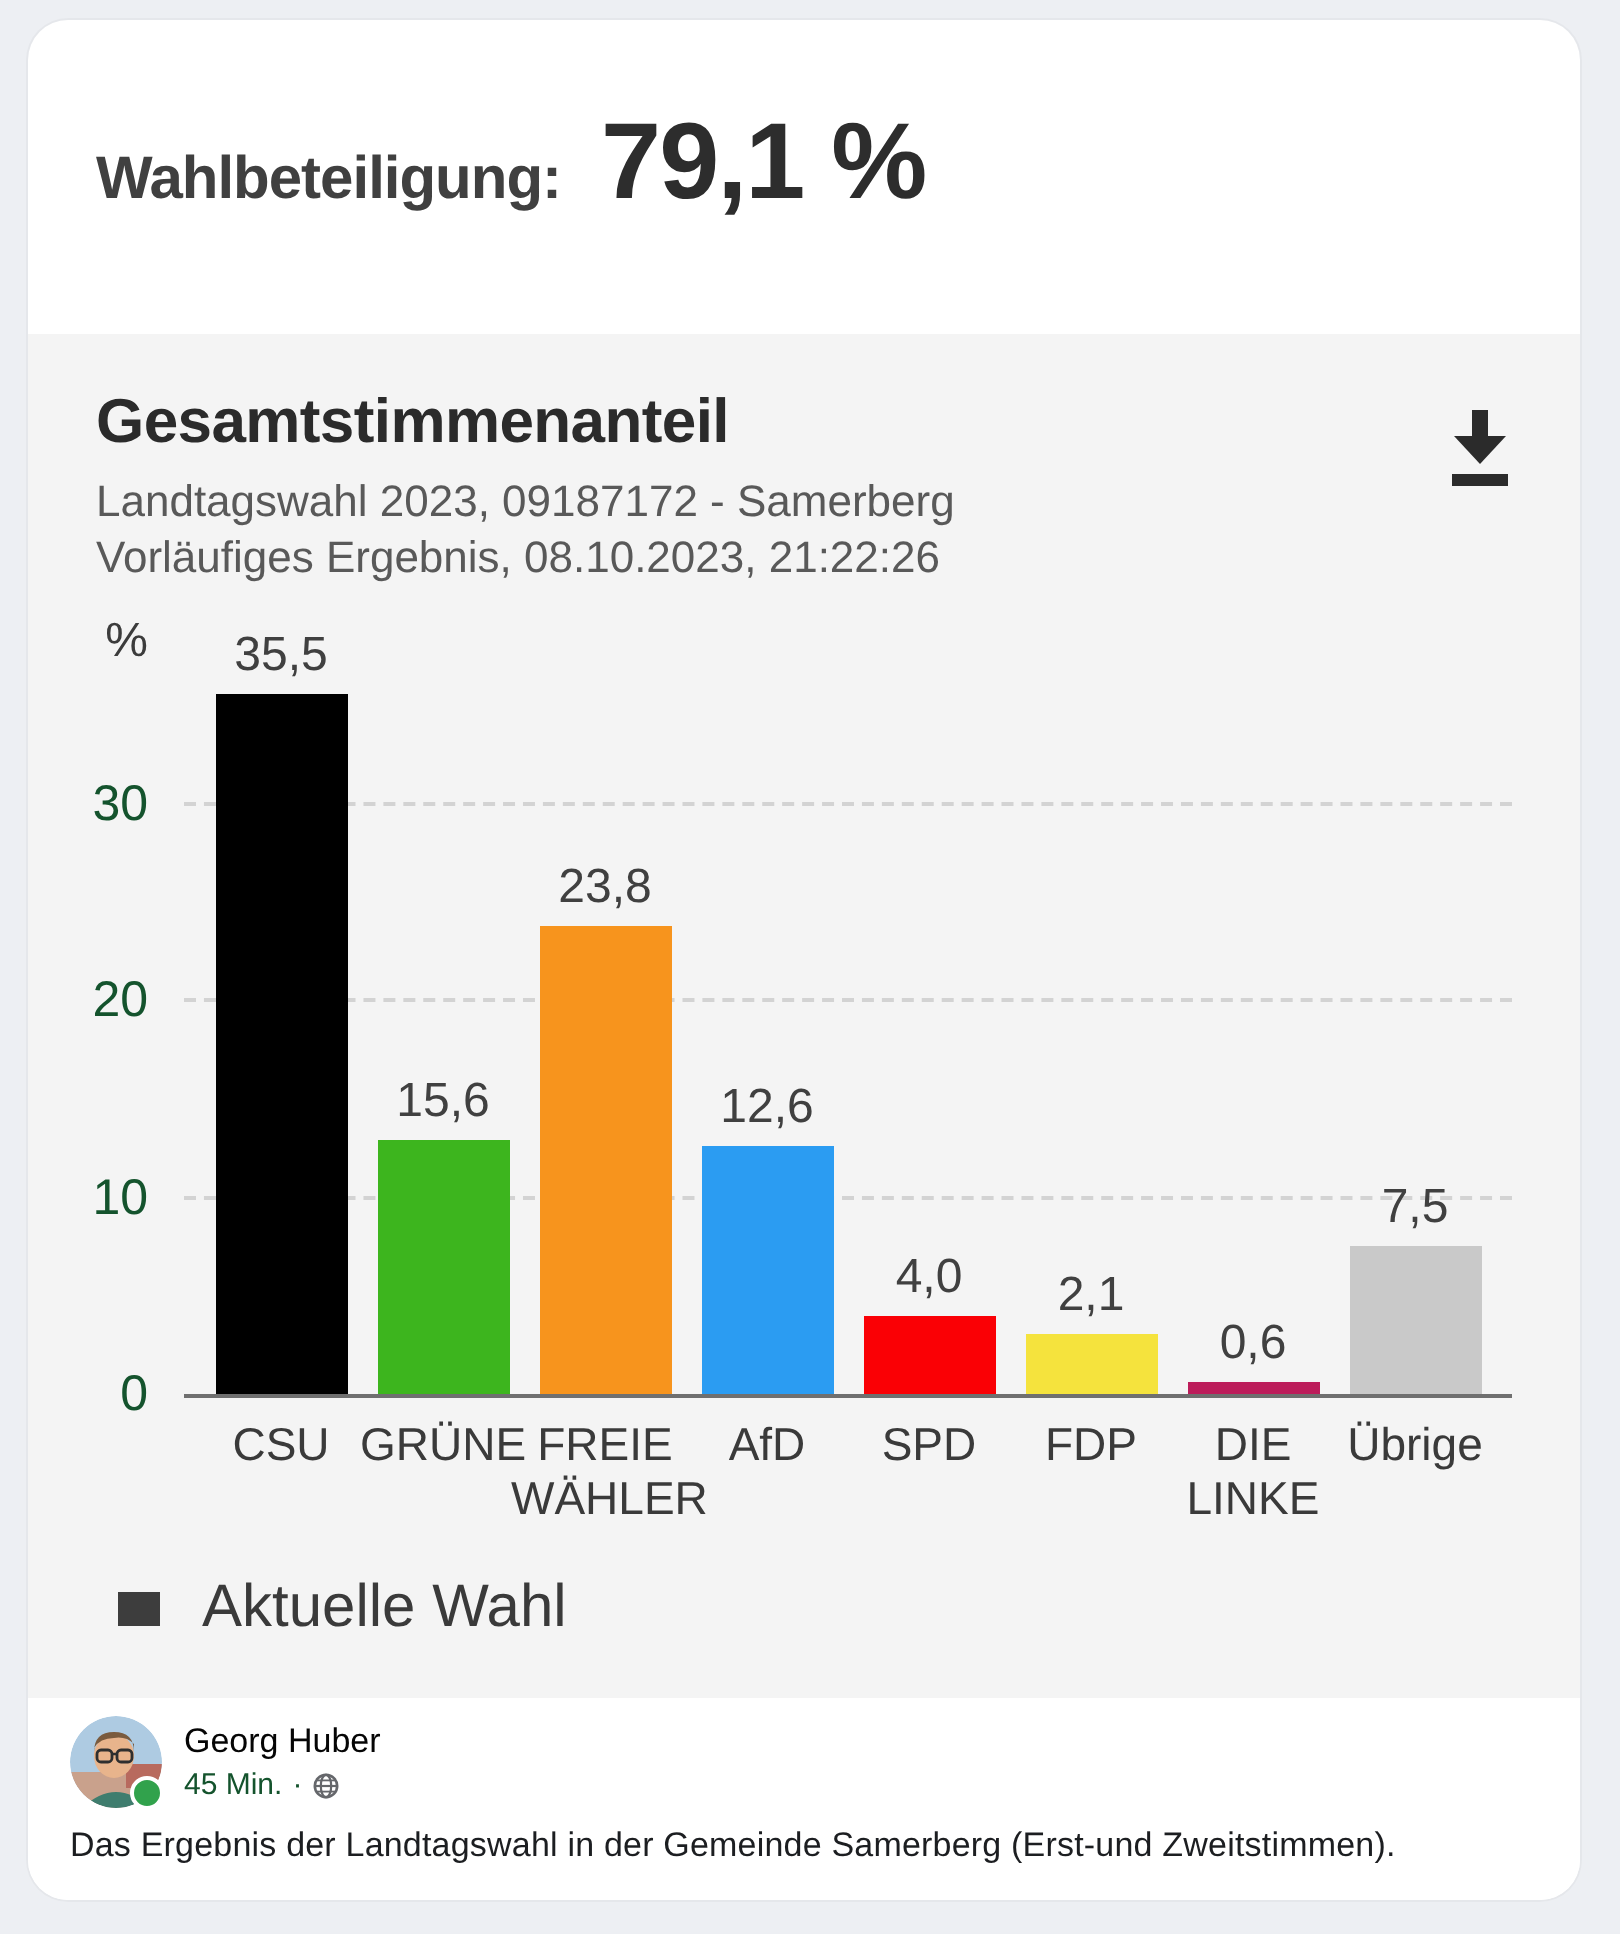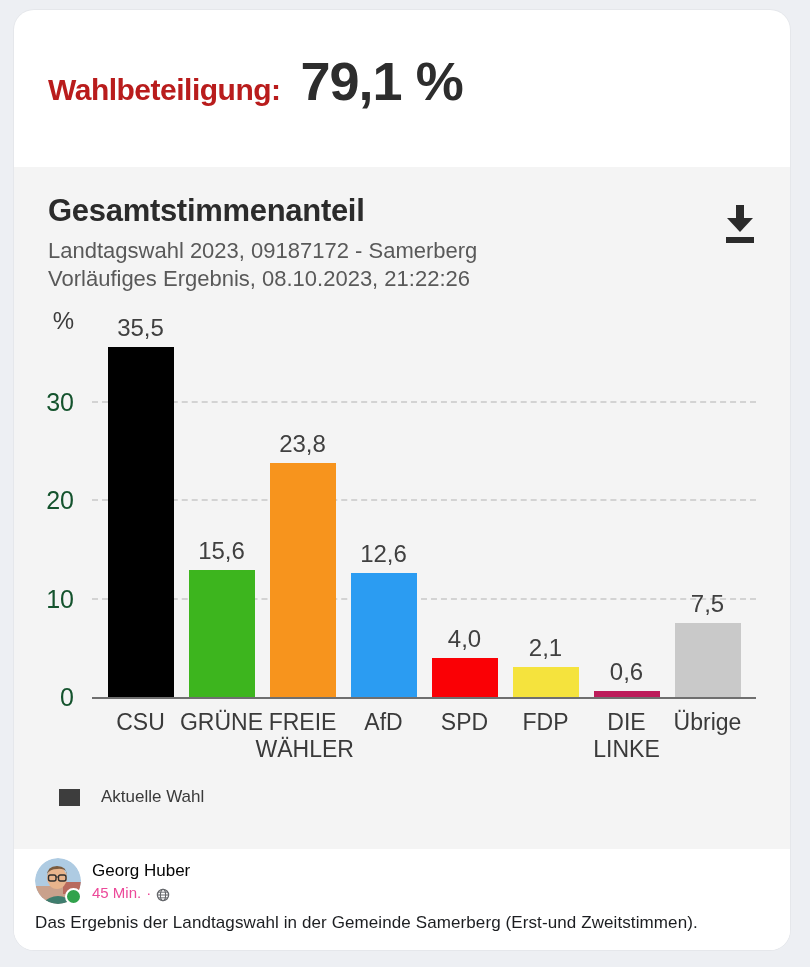--- a/index.html
+++ b/index.html
@@ -13,21 +13,21 @@
     position:absolute;left:14px;top:10px;width:776px;height:940px;
     background:#ffffff;border-radius:20px;overflow:hidden;
     box-shadow:0 0 0 1px rgba(0,0,0,0.03);
   }
   
   .turnout{
     box-sizing:border-box;height:157px;
     padding:40px 34px 0 34px;
     display:flex;align-items:baseline;
   }
-  .turnout-label{font-size:30px;font-weight:bold;color:#b91c1c;letter-spacing:-0.5px;}
+  .turnout-label{font-size:30px;font-weight:bold;color:#404040;letter-spacing:-0.5px;}
   .turnout-value{font-size:54px;font-weight:bold;color:#2d2d2d;margin-left:20px;letter-spacing:-1px;}
   
   .chart-panel{
     position:relative;box-sizing:border-box;
     height:682px;background:#f4f4f4;
     padding:26px 34px 0 34px;
   }
   .chart-title{font-size:31px;font-weight:bold;color:#2b2b2b;margin:0;letter-spacing:-0.3px;}
   .chart-subtitle{font-size:22px;color:#595959;line-height:28px;margin-top:8px;}
   .chart-subtitle div{white-space:nowrap;}
@@ -64,33 +64,33 @@
   .xlabel{
     position:absolute;top:calc(100% + 12px);left:50%;transform:translateX(-50%);
     width:94px;text-align:center;
     font-size:23px;color:#3a3a3a;line-height:27px;
   }
   
   .legend{
     display:flex;align-items:center;margin-top:88px;margin-left:11px;
   }
   .legend-swatch{width:21px;height:17px;margin-right:21px;}
-  .legend-label{font-size:17px;color:#3a3a3a;}
+  .legend-label{font-size:30px;color:#3a3a3a;}
   
   .post{box-sizing:border-box;height:101px;background:#ffffff;padding:9px 21px 0 21px;}
   .post-header{display:flex;align-items:center;}
   .avatar-wrap{position:relative;width:46px;height:46px;flex:0 0 46px;}
   .avatar{width:46px;height:46px;border-radius:50%;overflow:hidden;display:block;}
   .online-dot{
     position:absolute;right:-1px;bottom:-1px;width:13px;height:13px;border-radius:50%;
     background:#31a24c;border:2px solid #ffffff;
   }
   .post-id{margin-left:11px;}
   .post-author{font-size:17px;font-weight:normal;color:#050505;line-height:21px;}
-  .post-meta{display:flex;align-items:flex-end;font-size:15px;color:#ec4899;line-height:19px;margin-top:2px;}
+  .post-meta{display:flex;align-items:center;font-size:15px;color:#14532d;line-height:19px;margin-top:2px;}
   .post-meta .dot-sep{margin:0 5px;}
   .post-text{font-size:17px;color:#1c1e21;margin-top:9px;letter-spacing:0.1px;}
 </style>
 </head>
 <body>
 
 <div class="card">
 
   <section class="turnout">
     <span class="turnout-label">Wahlbeteiligung:</span>

